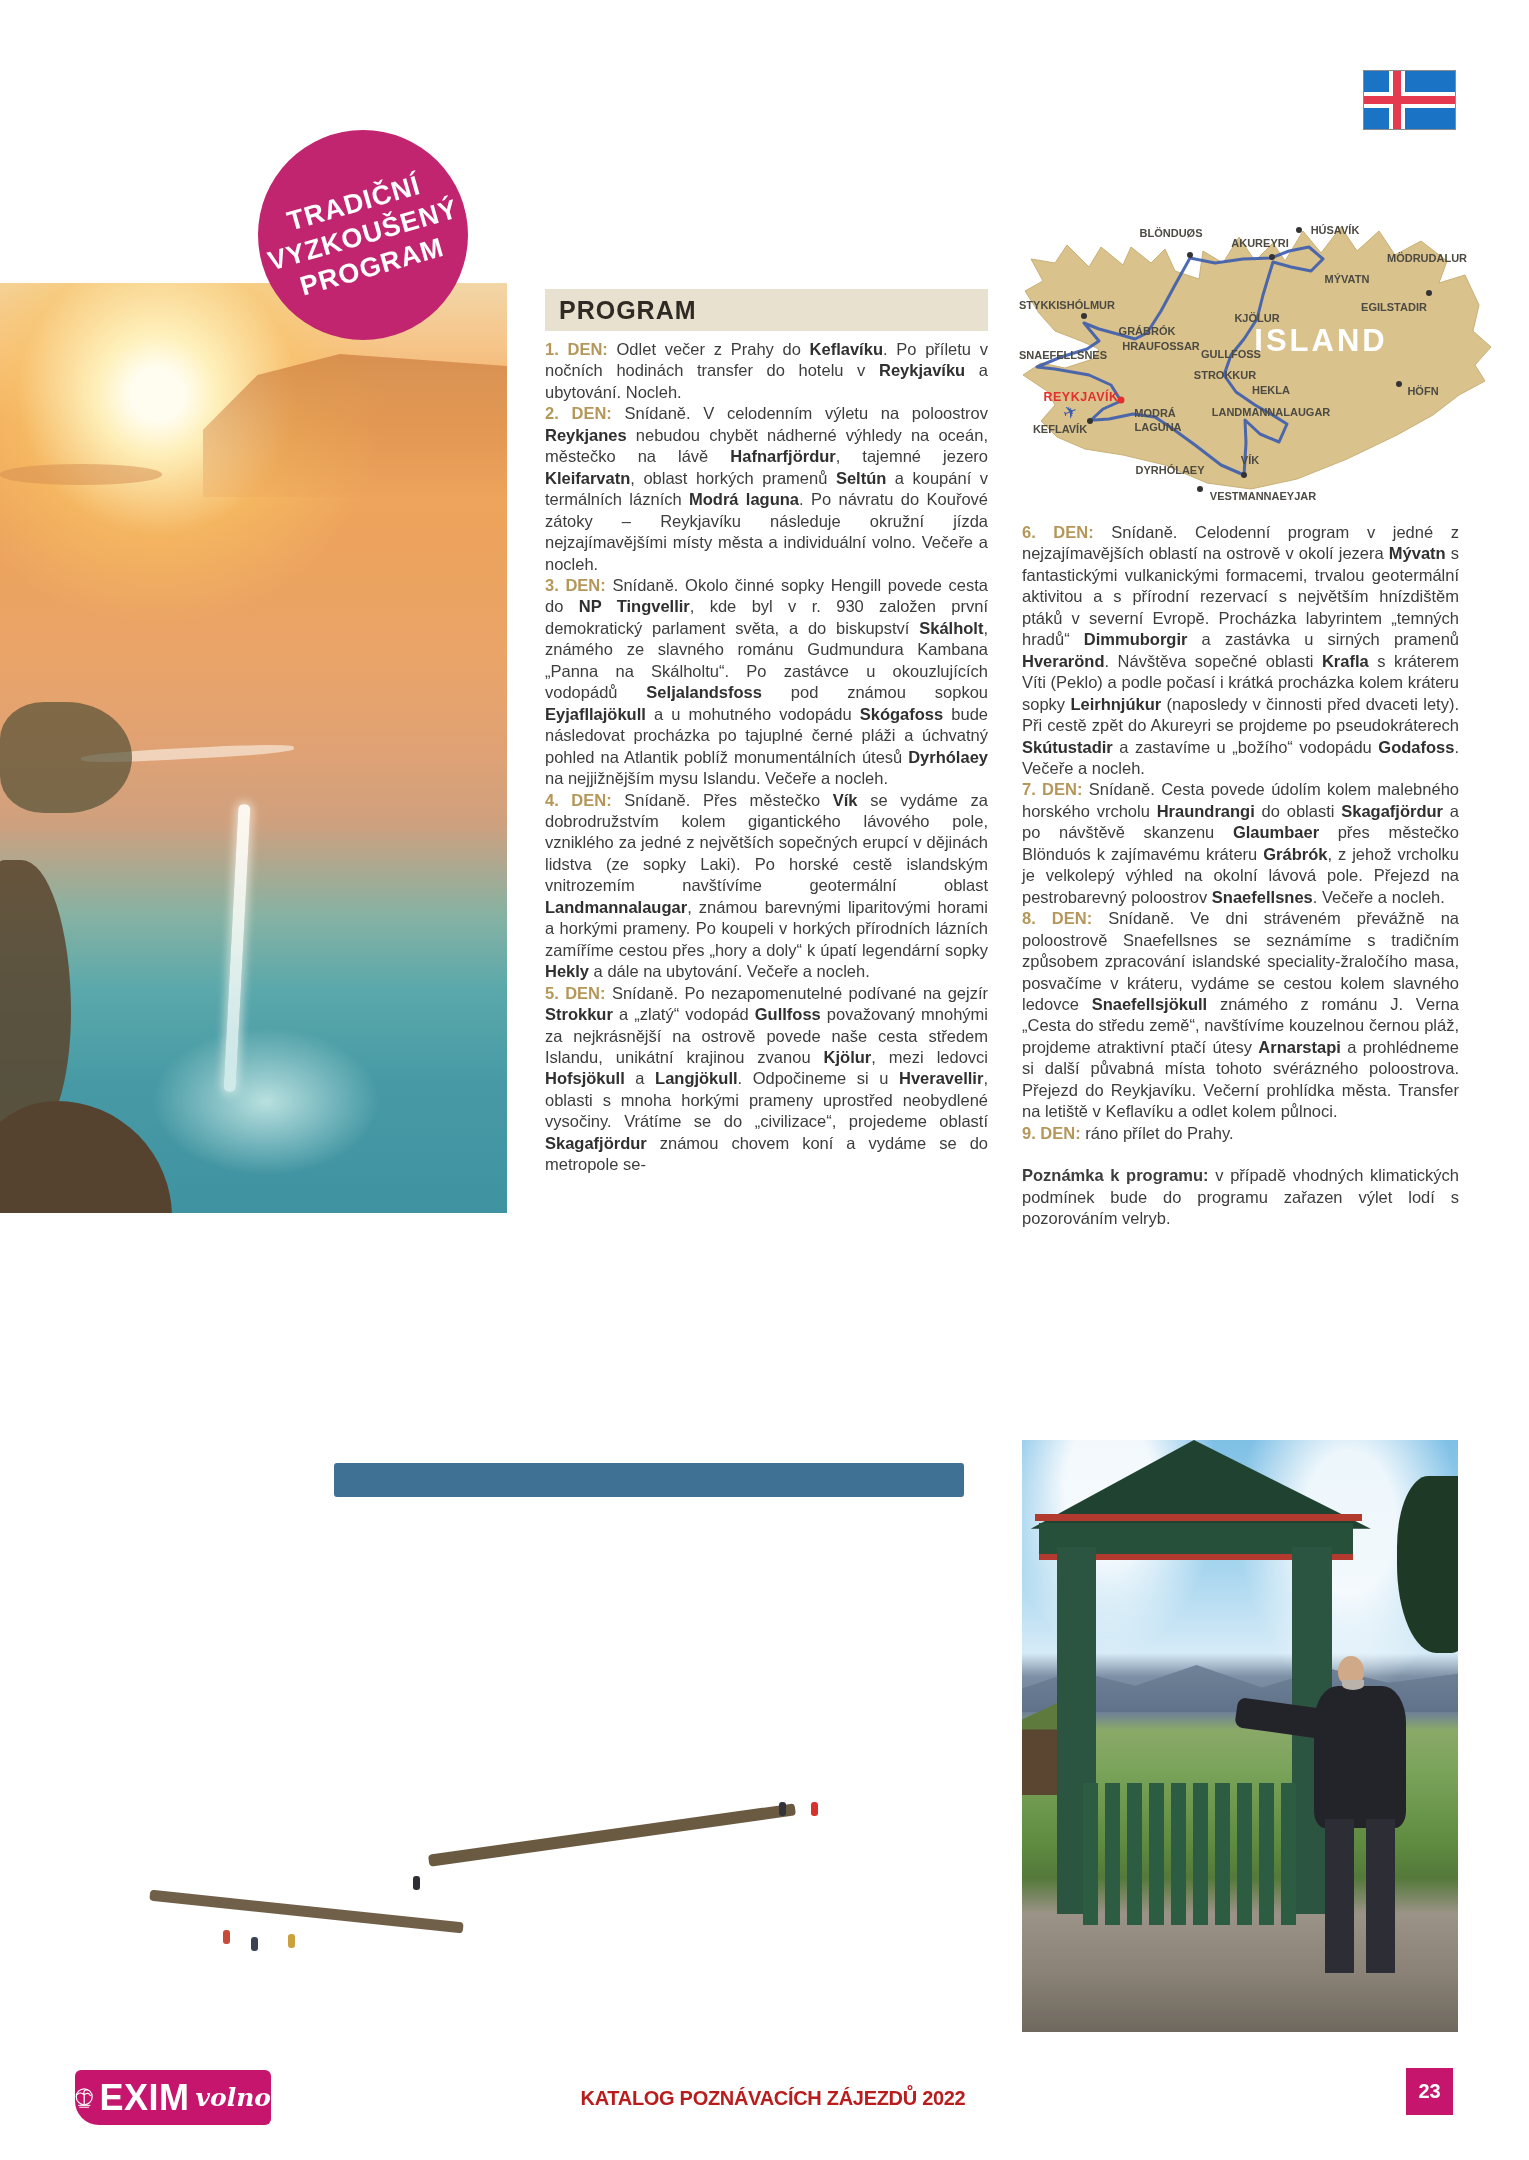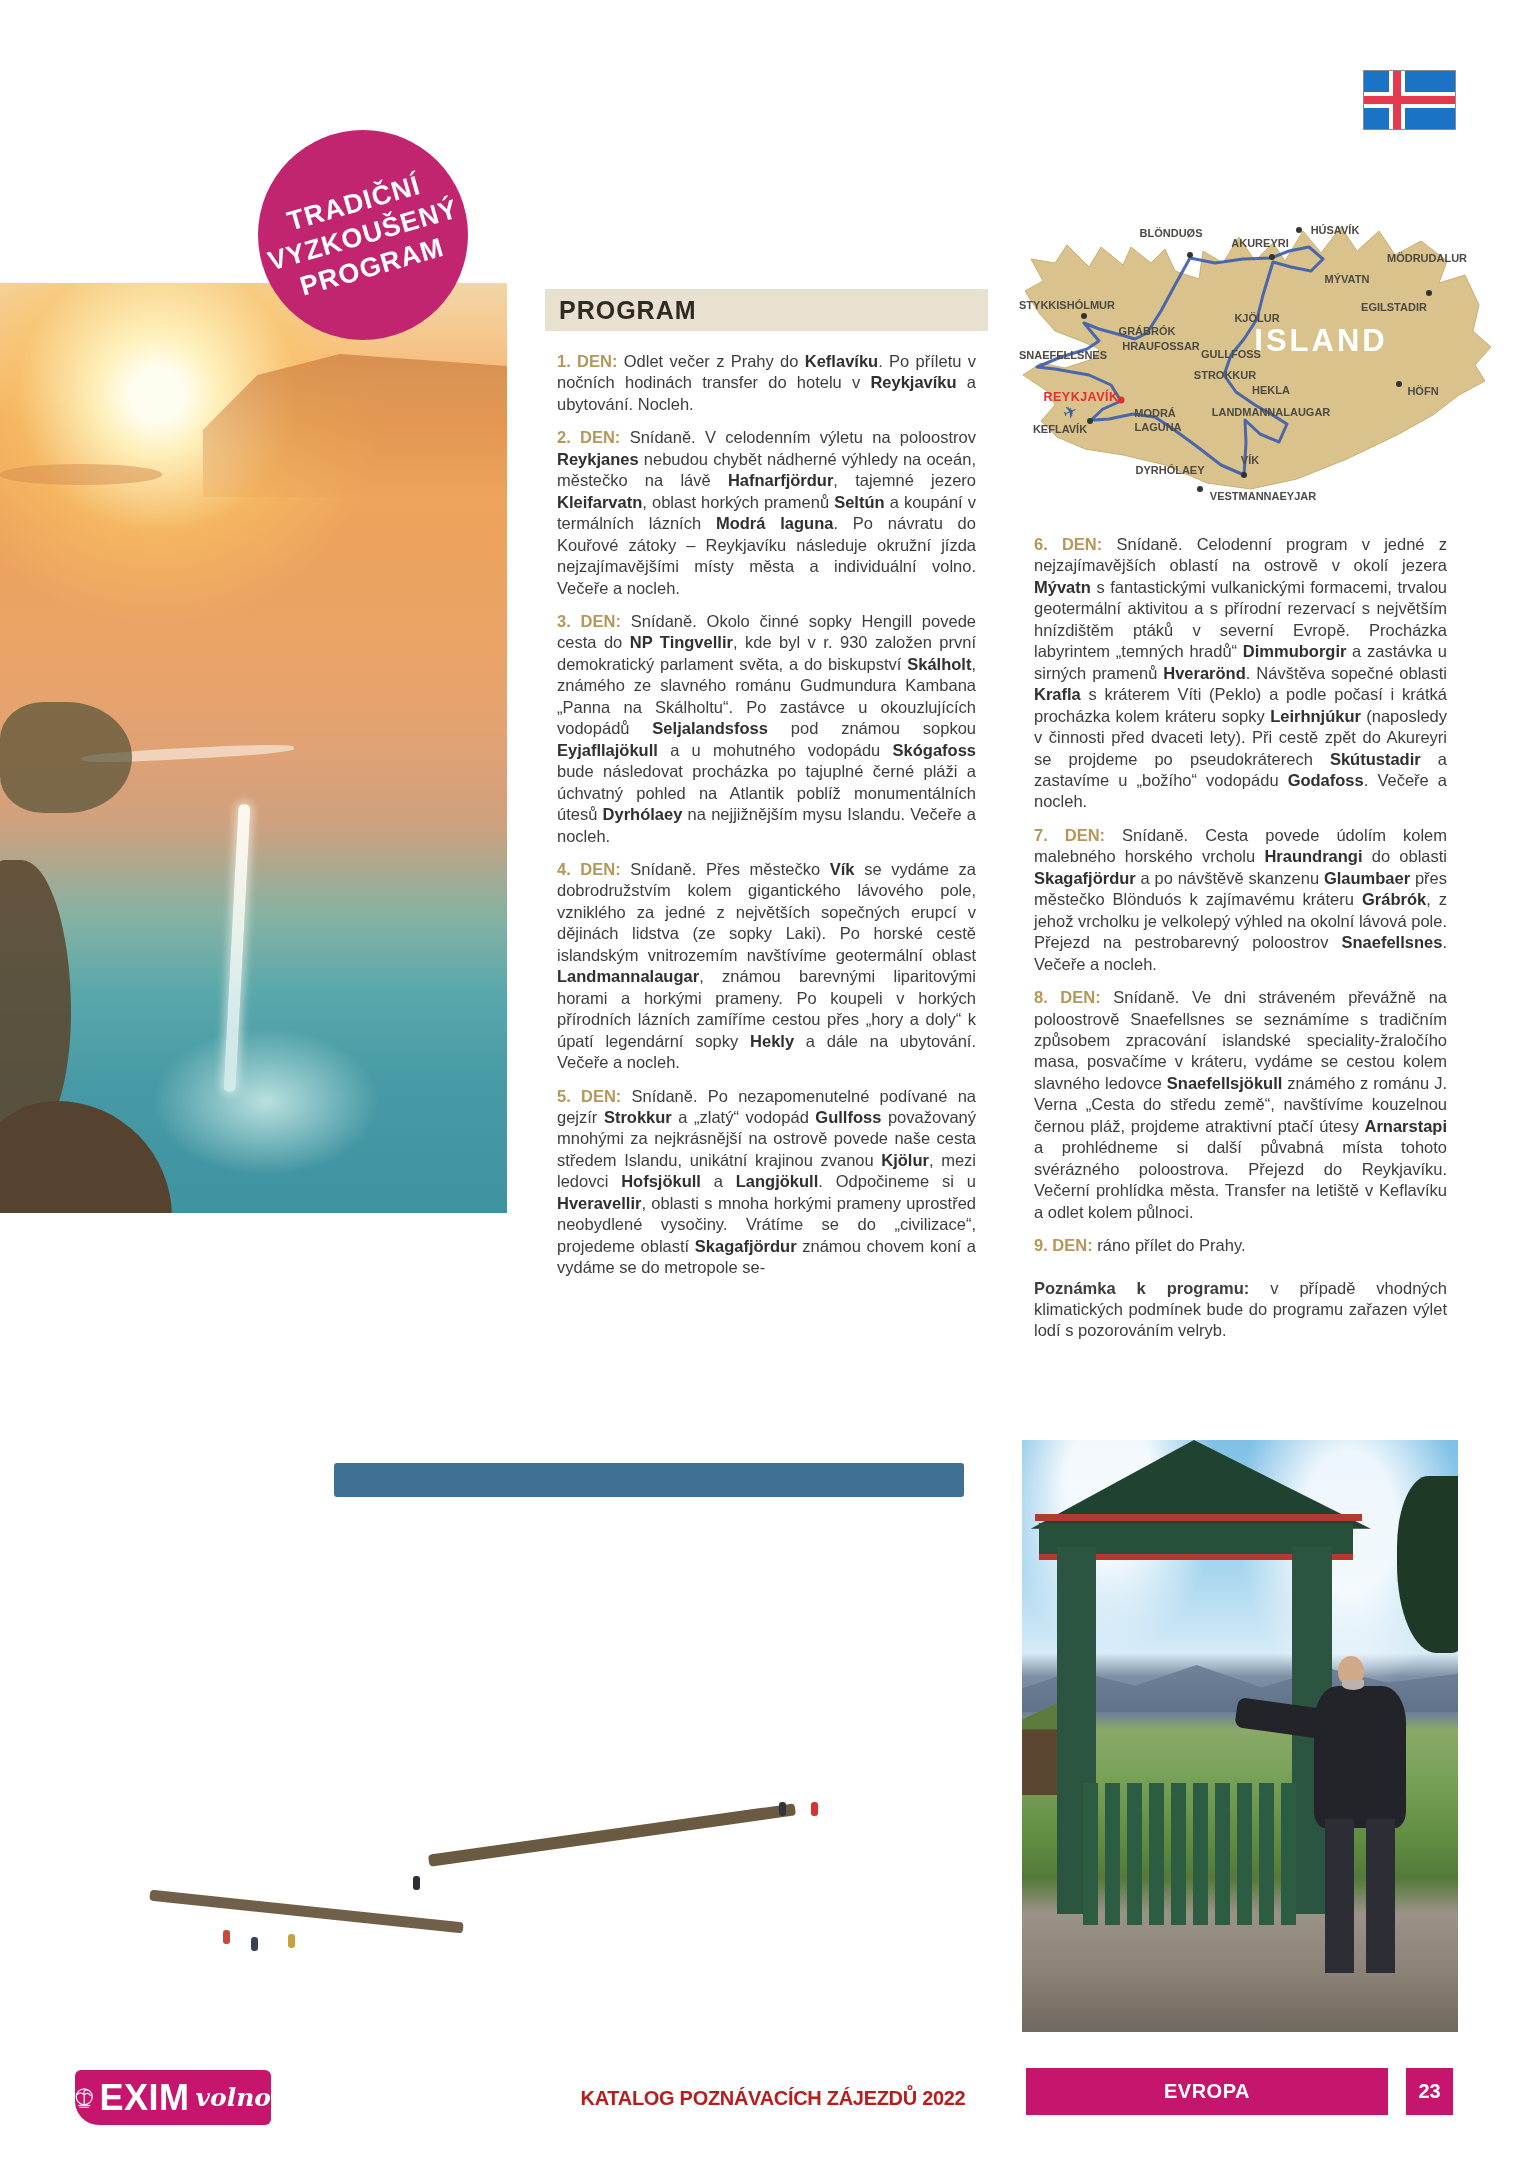--- a/index.html
+++ b/index.html
@@ -75,21 +75,21 @@
   .pr-beard{position:absolute;left:73.5%;top:40.5%;width:22px;height:10px;background:#b9b3ab;border-radius:0 0 50% 50%;}
   .pr-torso{position:absolute;left:67%;top:41.5%;width:21%;height:24%;background:#23232a;border-radius:26% 26% 12% 12%;}
   .pr-arm{position:absolute;left:49%;top:44.5%;width:20%;height:5%;background:#23232a;border-radius:8px;transform:rotate(8deg);}
   .pr-legs{position:absolute;left:69.5%;top:64%;width:16%;height:26%;
     background:linear-gradient(90deg,#2d2d35 42%,rgba(0,0,0,0) 42% 58%,#2d2d35 58%);}
 
   
   .program-header{position:absolute;left:545px;top:289px;width:443px;height:42px;background:#e9e1cf;
      color:#2f2b24;font-size:25px;font-weight:bold;line-height:42px;padding-left:14px;box-sizing:border-box;letter-spacing:1px;}
   .col{position:absolute;width:443px;font-size:16.5px;line-height:21.45px;color:#3d3d3d;text-align:justify;}
-  .col p{margin:12px;}
+  .col p{margin:0;}
   .col p.gap{margin-top:21px;}
   .col b{color:#303030;}
   .dlab{font-weight:bold;color:#b5975a;}
   .dlab.dark{color:#3d3d3d;}
   .col-left{left:545px;top:339px;}
   .col-right{left:1022px;top:522px;width:437px;}
 
   
   .map{position:absolute;left:1003px;top:163px;width:505px;height:352px;}
   .map svg{position:absolute;left:0;top:0;}
@@ -248,16 +248,15 @@
   <div class="logo">
     <svg width="30" height="34" viewBox="0 0 30 34">
       <circle cx="15" cy="15" r="13" fill="none" stroke="#ffffff" stroke-width="2"></circle>
       <path d="M15,26 L15,12 M15,12 C11,8 7,8 4,11 M15,12 C13,6 16,3 20,4 M15,12 C19,8 23,9 25,13" fill="none" stroke="#ffffff" stroke-width="2" stroke-linecap="round"></path>
       <path d="M5,29 h20 M7,32 h16" stroke="#ffffff" stroke-width="1.6"></path>
     </svg>
     <span class="logo-exim">EXIM</span>
       <span class="logo-tours">volno</span>
   </div>
   <div class="catalog">KATALOG POZNÁVACÍCH ZÁJEZDŮ 2022</div>
-  <div class="region">EVROPA</div>
   <div class="pageno">23</div>
 
 </div>
 
 </body></html>

